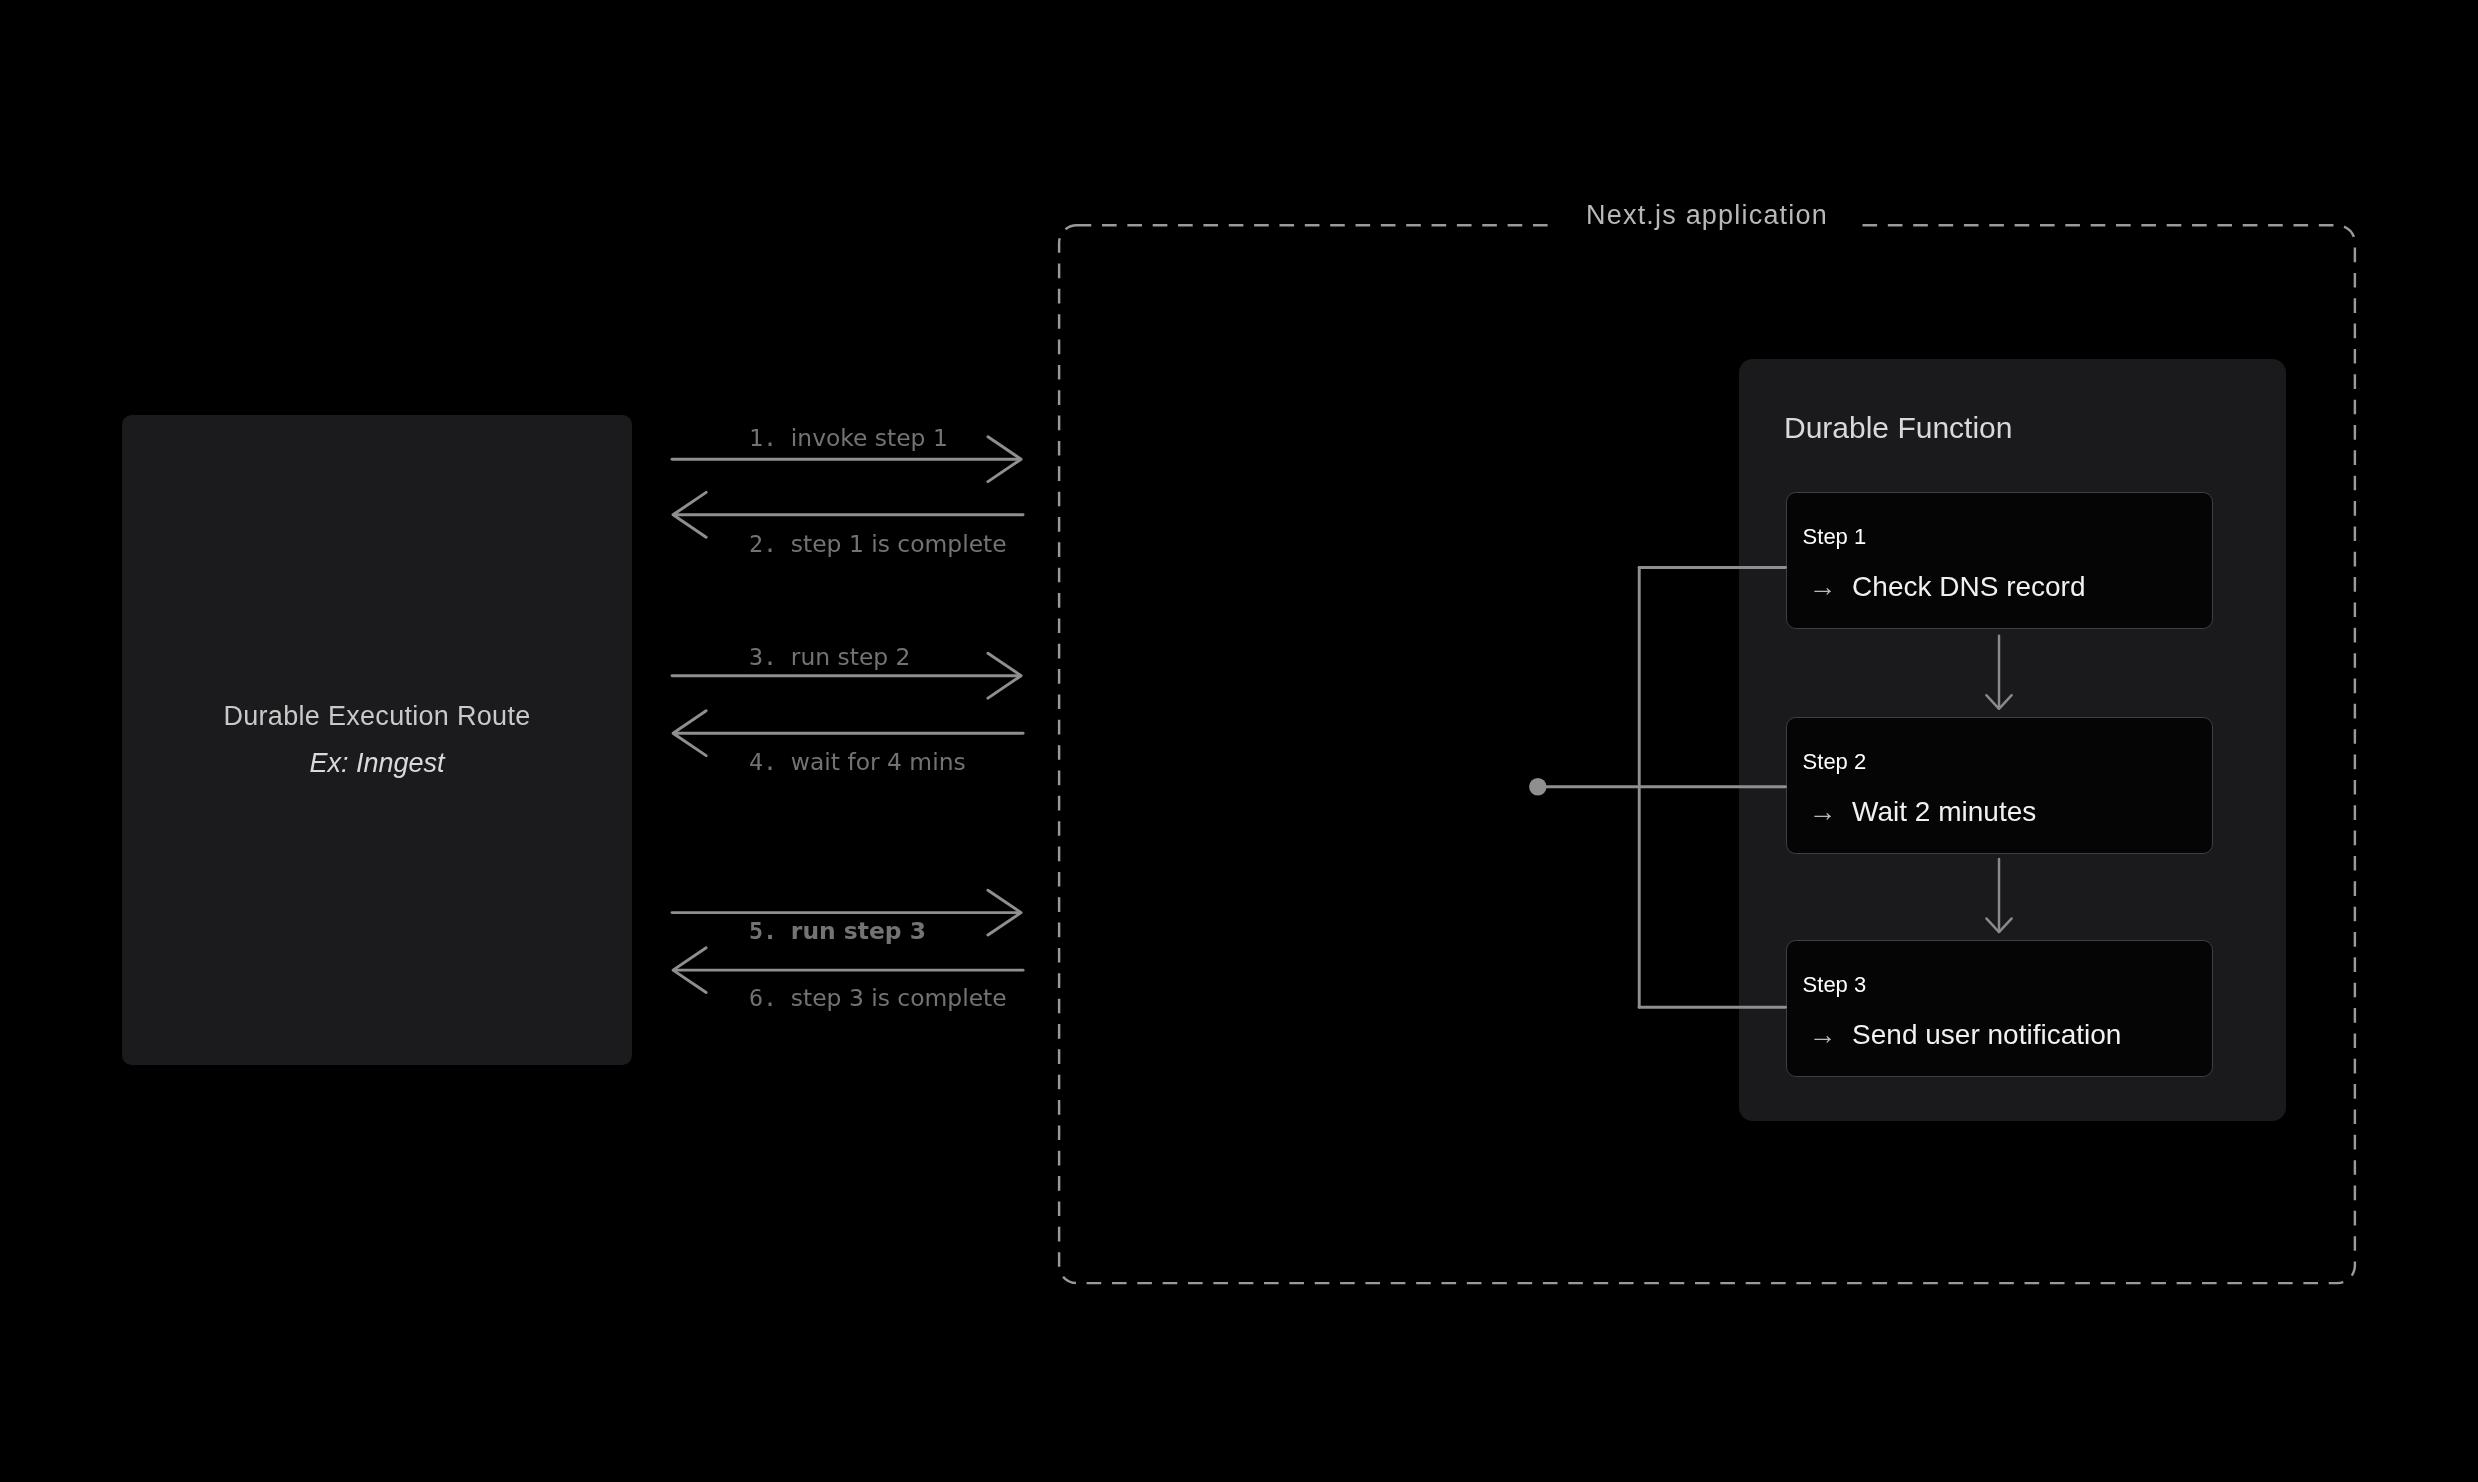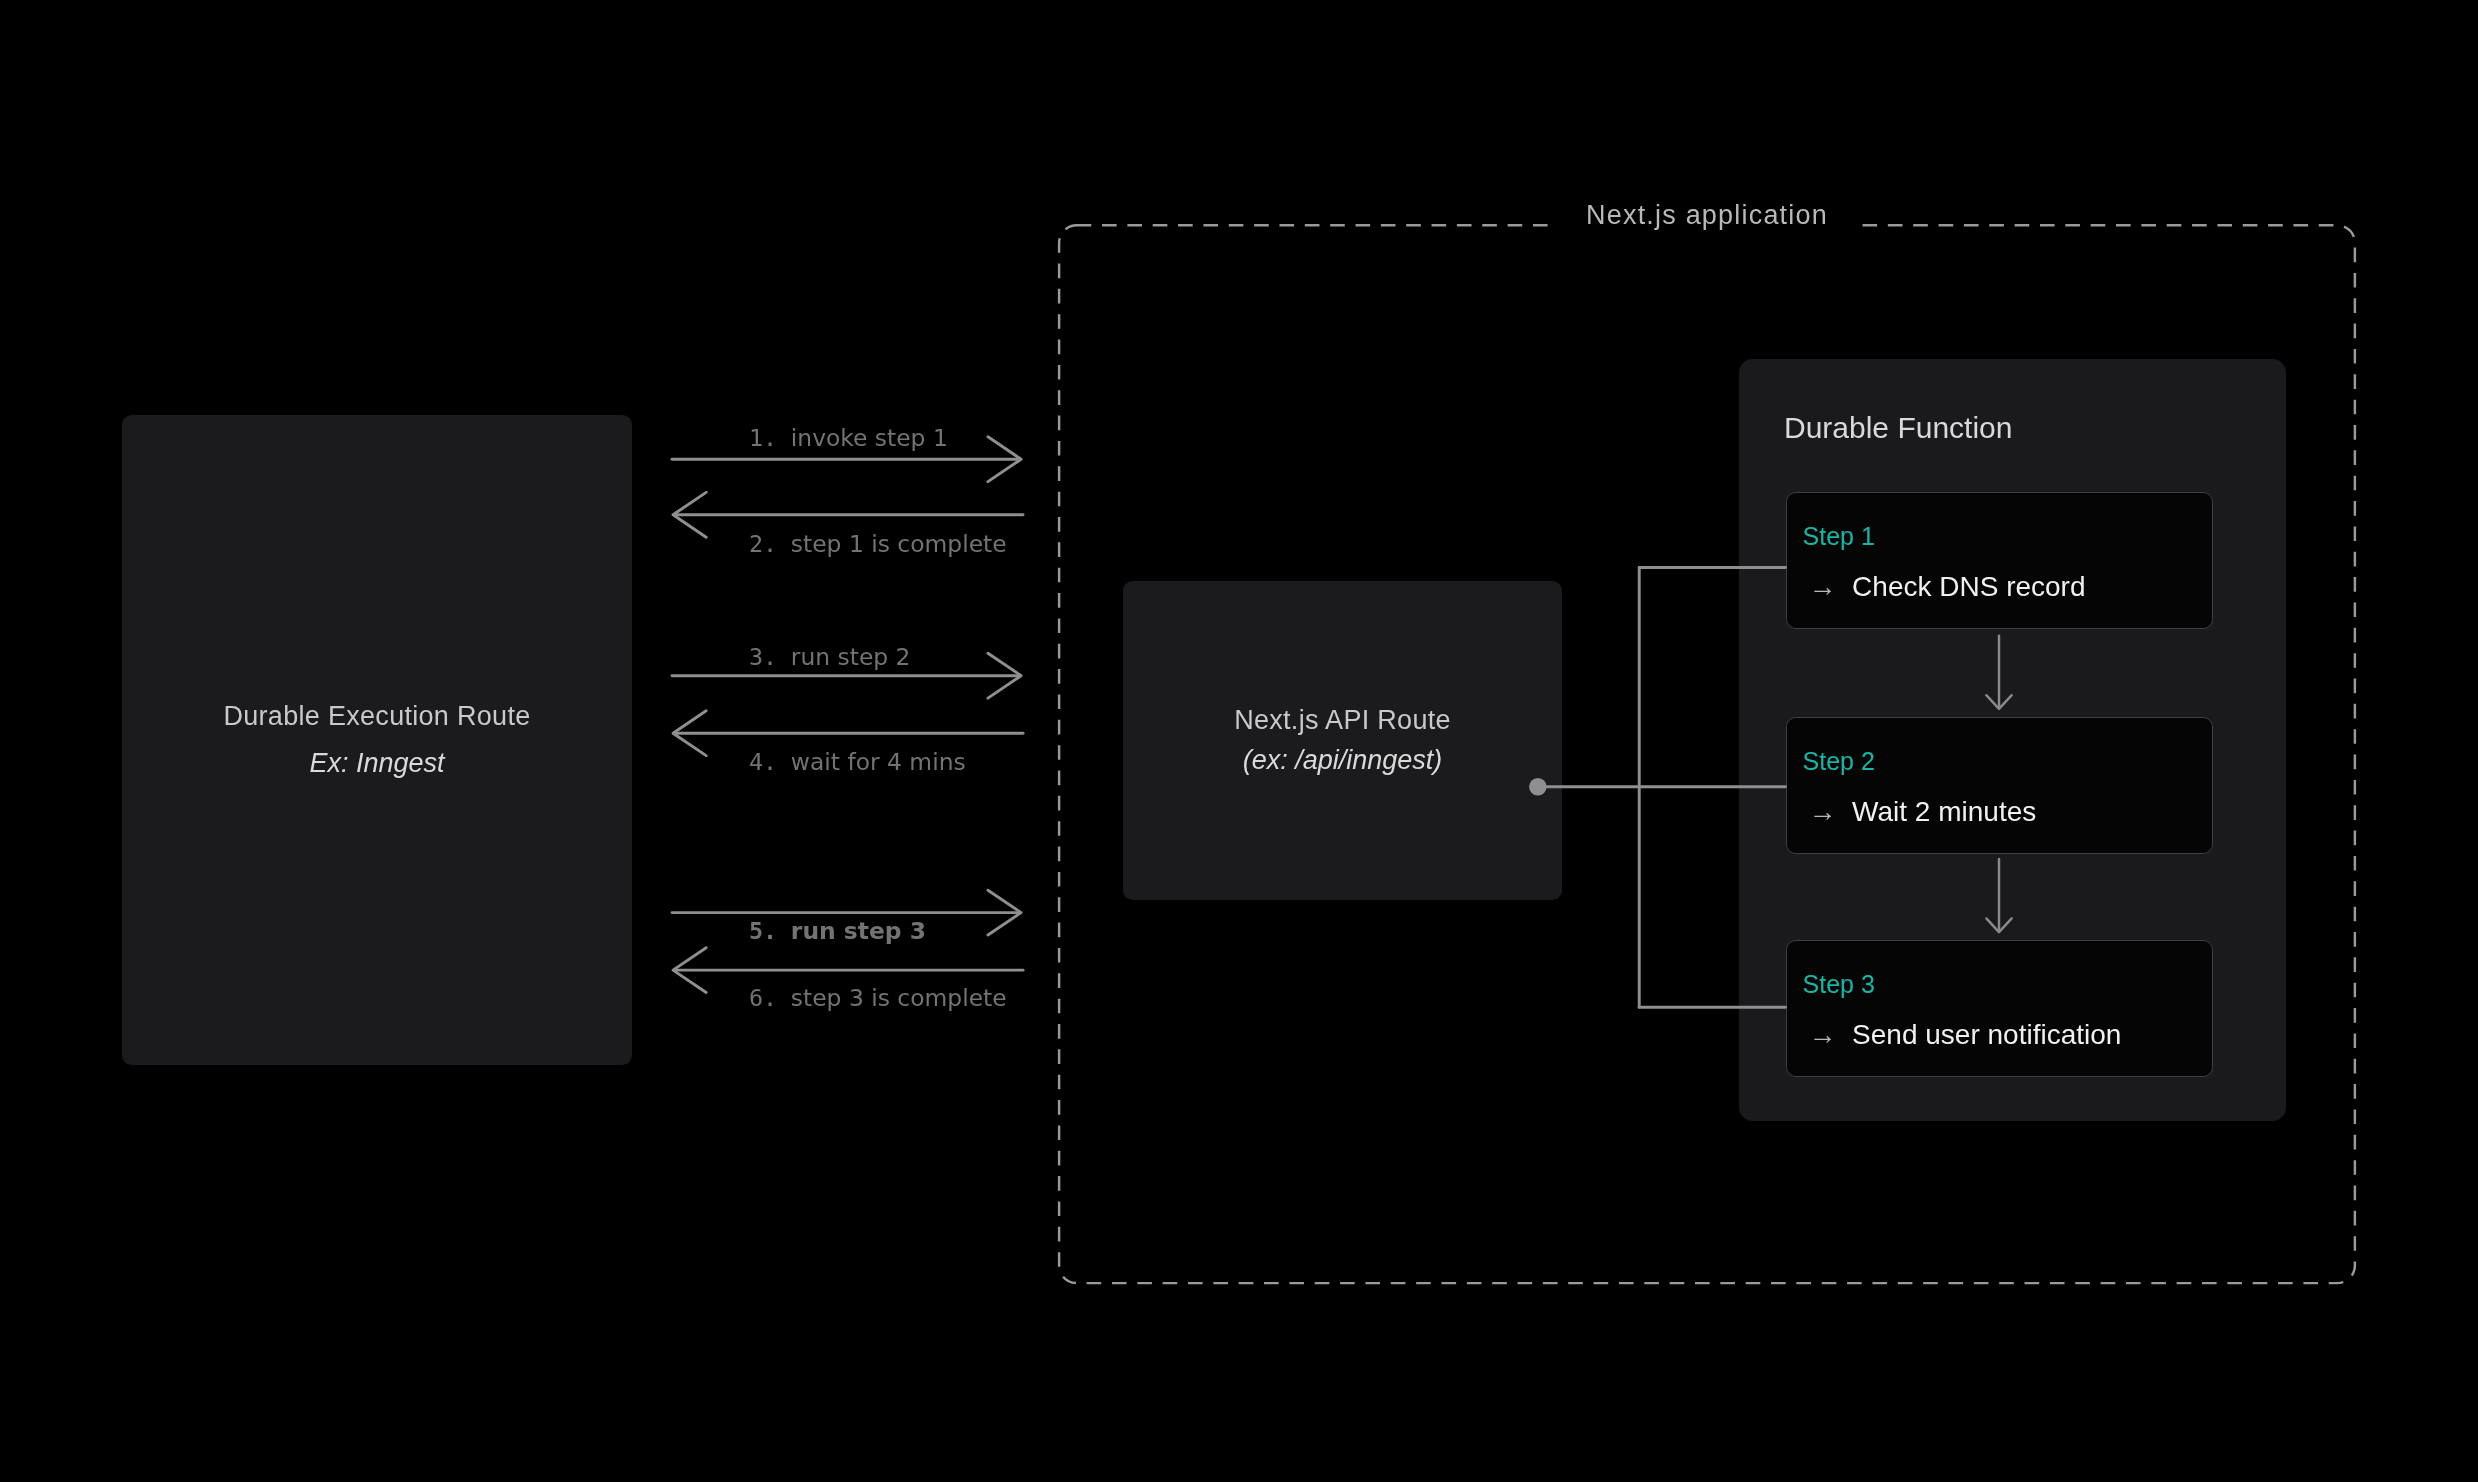--- a/index.html
+++ b/index.html
@@ -132,23 +132,23 @@
     background: #050505;
     border: 1.5px solid #3f3f41;
     border-radius: 9.8px;
     box-sizing: border-box;
   }
   .c1 { top: 133px; }
   .c2 { top: 358px; }
   .c3 { top: 581px; }
   .card-label {
     margin: 27px 0 0 15.6px;
-    font-size: 25px;
+    font-size: 22px;
     line-height: 33px;
-    color: #14b8a6;
+    color: #ffffff;
   }
   .card-action {
     margin: 13.7px 0 0 21.5px;
     display: flex;
     align-items: center;
     gap: 15.6px;
     font-size: 28px;
     line-height: 39px;
     color: #f1f1f1;
     white-space: nowrap;
@@ -186,24 +186,20 @@
   </div>
   <div class="msg m5">
     <span class="msg-num">5.</span><span class="msg-text">run step 3</span>
   </div>
   <div class="msg m6">
     <span class="msg-num">6.</span><span class="msg-text">step 3 is complete</span>
   </div>
 
   <div class="app-label">Next.js application</div>
 
-  <div class="api-box">
-    <div class="box-title">Next.js API Route</div>
-    <div class="box-subtitle">(ex: /api/inngest)</div>
-  </div>
 
   <div class="df-panel">
     <div class="df-title">Durable Function</div>
 
     <div class="card c1">
       <div class="card-label">Step 1</div>
       <div class="card-action">
         <span class="card-arrow">→</span>
         <span>Check DNS record</span>
       </div>

